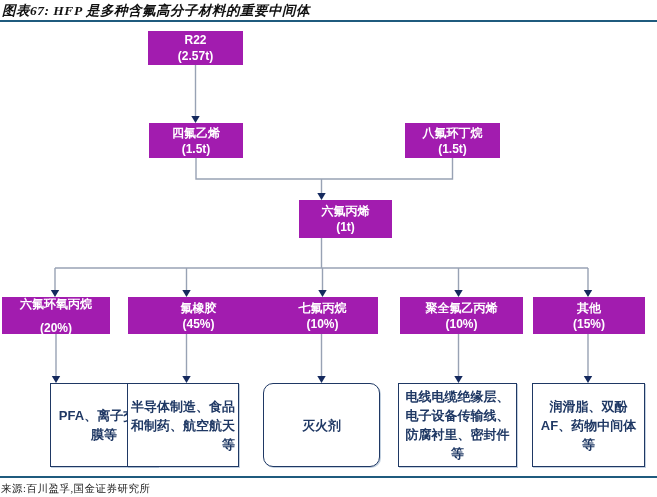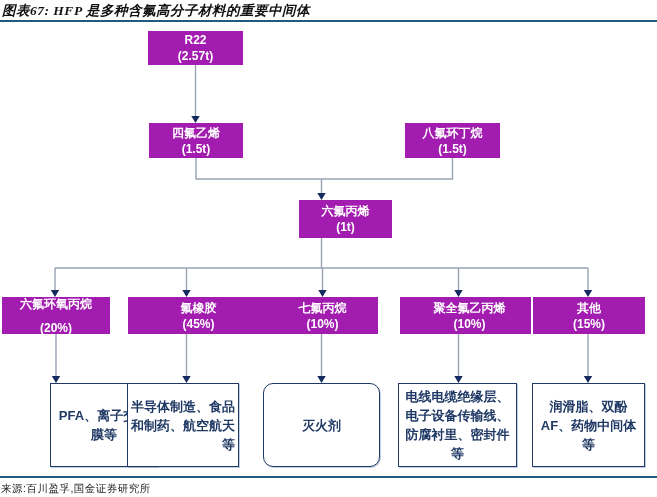--- a/index.html
+++ b/index.html
@@ -10,21 +10,21 @@
   .title{
     position:absolute;left:2px;top:2px;width:640px;
     font-family:"Liberation Serif",serif;
     font-size:13.5px;font-weight:bold;font-style:italic;color:#111111;
     letter-spacing:0.5px;white-space:nowrap;
   }
   .title-rule{position:absolute;left:0;top:20px;width:657px;height:2px;background:#1F5B7E;}
   .footer-rule{position:absolute;left:0;top:476px;width:657px;height:2px;background:#1F5B7E;}
   .source{
     position:absolute;left:1px;top:482px;width:400px;
-    font-family:Liberation Sans, sans-serif;
+    font-family:Liberation Serif, serif;
     font-size:10.5px;color:#222222;letter-spacing:0.5px;white-space:nowrap;
   }
   .connectors{position:absolute;left:0;top:0;pointer-events:none;}
   .connectors polyline,.connectors line{stroke:#98A2B4;stroke-width:1.4;fill:none;}
   .connectors polygon{fill:#152A5E;stroke:none;}
   .node{
     position:absolute;background:#a21caf;color:#ffffff;
     display:flex;flex-direction:column;align-items:center;justify-content:center;
     font-size:12px;font-weight:bold;line-height:16px;text-align:center;
   }
@@ -35,21 +35,21 @@
     padding:2px 3px;box-shadow:1px 1px 0 rgba(120,150,185,0.45);
   }
   
   .n-r22 {left:148px;top:31px; width:95px;height:34px;}
   .n-tfe {left:149px;top:123px;width:94px;height:35px;}
   .n-ofcb{left:405px;top:123px;width:95px;height:35px;}
   .n-hfp {left:275px;top:200px;width:93px;height:38px;margin-left:24px;}
   .n-p0{left:2px;  top:297px;width:108px;height:37px;gap:8px;}
   .n-p1{left:128px;top:297px;width:141px;height:37px;}
   .n-p2{left:267px;top:297px;width:111px;height:37px;}
-  .n-p3{left:400px;top:297px;width:123px;height:37px;padding-left:8px;}
+  .n-p3{left:400px;top:297px;width:123px;height:37px;}
   .n-p4{left:533px;top:297px;width:112px;height:37px;}
   .l-p0{left:2px;  top:383px;width:108px;height:84px;margin-left:48px;}
   .l-p1{left:127px;top:383px;width:112px;height:84px;text-align:right;}
   .l-p2{left:263px;top:383px;width:117px;height:84px;border-radius:10px;}
   .l-p3{left:398px;top:383px;width:119px;height:84px;}
   .l-p4{left:532px;top:383px;width:113px;height:84px;}
 </style>
 </head>
 <body>
 

